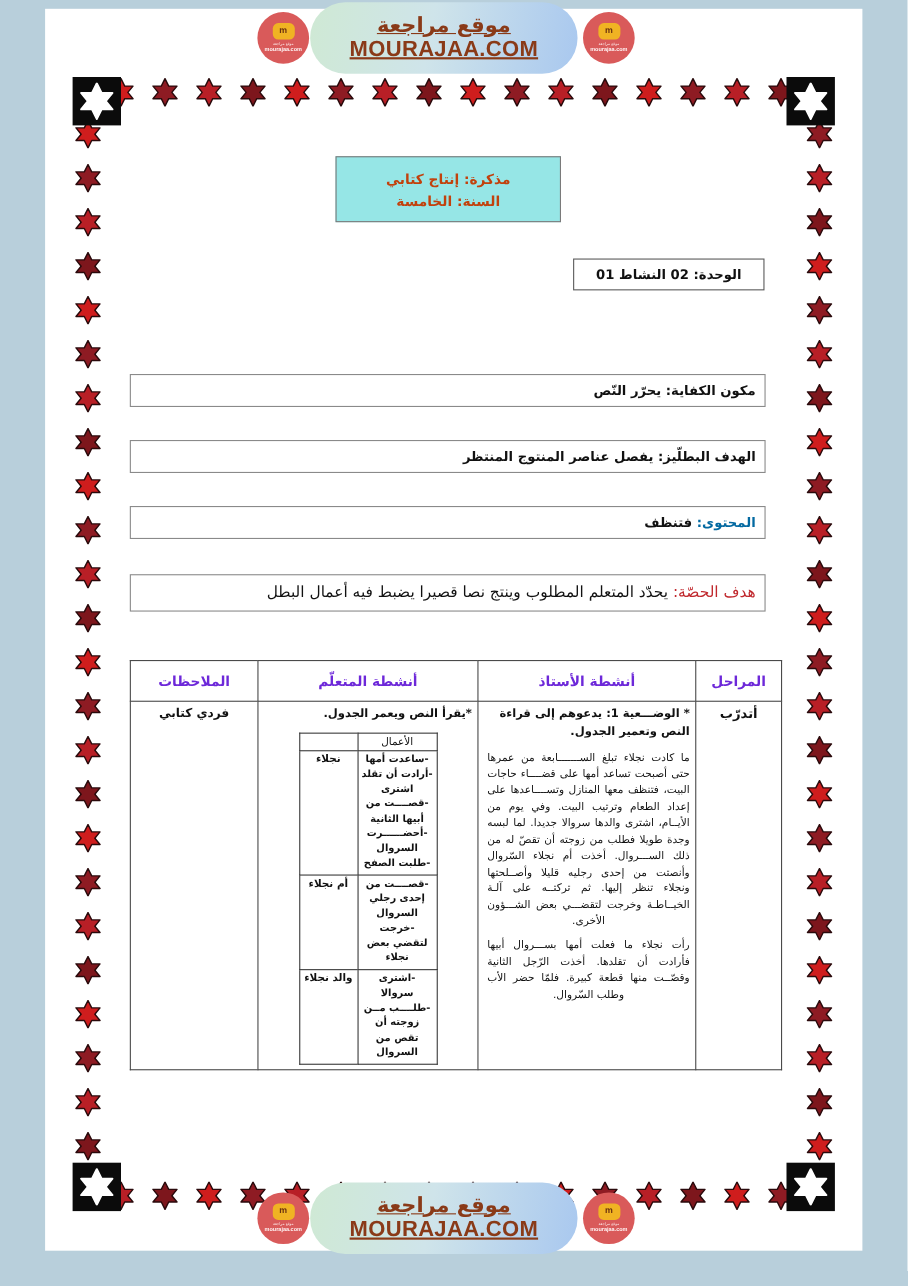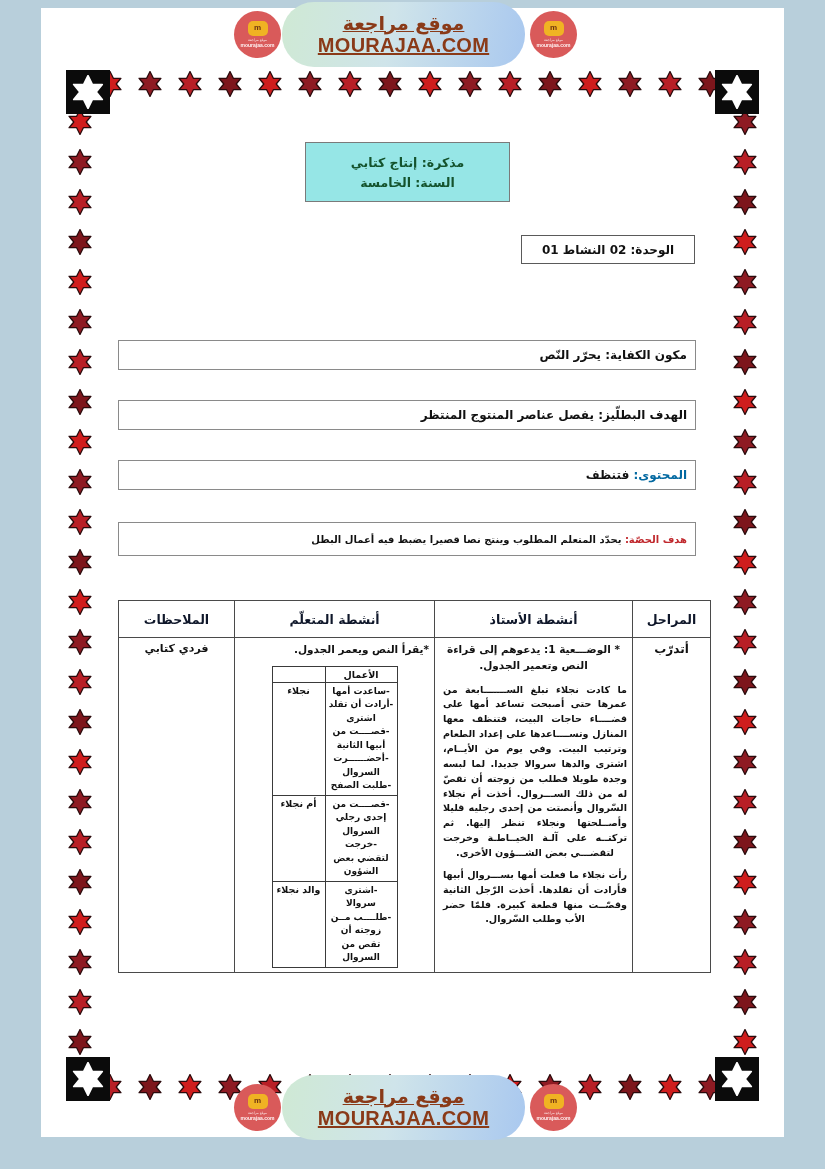--- a/index.html
+++ b/index.html
@@ -155,21 +155,21 @@
     display: flex;
     flex-direction: column;
     align-items: center;
     justify-content: center;
     gap: 5px;
   }
   .title-line {
     font-family: "DejaVu Sans", sans-serif;
     font-size: 12.5px;
     font-weight: bold;
-    color: #14532d;
+    color: #c2410c;
     direction: rtl;
   }
 
   .unit-box {
     position: absolute;
     left: 421px;
     top: 125px;
     width: 172px;
     height: 27px;
     border: 1px solid #5a5a5a;
@@ -202,21 +202,21 @@
     font-family: "DejaVu Sans", sans-serif;
     font-size: 12px;
     font-weight: bold;
     color: #111;
     direction: rtl;
     width: 100%;
     text-align: right;
   }
   .lbl-green { color: #0369a1; }
   .lbl-red   { color: #c0282d; }
-  .sm { font-size: 10px; font-weight: bold; }
+  .sm { font-size: 14px; font-weight: normal; }
 
   
   .main-table {
     position: absolute;
     left: 18px;
     top: 490px;
     width: 592px;
     border-collapse: collapse;
     direction: rtl;
     table-layout: fixed;
@@ -226,21 +226,21 @@
     vertical-align: top;
     padding: 4px 5px;
   }
   .main-table thead th {
     text-align: center;
     vertical-align: middle;
     height: 30px;
     font-family: "DejaVu Sans", sans-serif;
     font-size: 12.5px;
     font-weight: bold;
-    color: #0f172a;
+    color: #6d28d9;
     padding: 3px;
   }
   .cell-stage {
     font-family: "DejaVu Sans", sans-serif;
     font-size: 12px;
     font-weight: bold;
     color: #111;
     text-align: center;
     margin-left: 11px;
   }
@@ -250,28 +250,28 @@
     font-weight: bold;
     color: #111;
     text-align: center;
     padding-top: 62px;
   }
   .teacher-lead {
     font-family: "DejaVu Sans", sans-serif;
     font-size: 10.5px;
     font-weight: bold;
     color: #111;
-    text-align: center;
+    text-align: right;
     line-height: 1.5;
     margin-bottom: 9px;
   }
   .story {
     font-family: "DejaVu Sans", sans-serif;
     font-size: 9.6px;
-    font-weight: bold;
+    font-weight: normal;
     color: #111;
     text-align: justify;
     text-align-last: center;
     line-height: 1.55;
     margin: 0 0 7px 3px;
   }
   .learner-lead {
     font-family: "DejaVu Sans", sans-serif;
     font-size: 10.5px;
     font-weight: bold;
@@ -291,21 +291,21 @@
   }
   .inner-table td, .inner-table th {
     border: 1px solid #3a3a3a;
     vertical-align: top;
     padding: 2px 3px;
   }
   .inner-head-blank { width: 46px; }
   .inner-head-label {
     font-family: "DejaVu Sans", sans-serif;
     font-size: 9.5px;
-    font-weight: bold;
+    font-weight: normal;
     color: #111;
     text-align: center;
     padding: 2px;
   }
   .inner-name {
     font-family: "DejaVu Sans", sans-serif;
     font-size: 9.5px;
     font-weight: bold;
     color: #111;
     text-align: center;
@@ -855,21 +855,21 @@
                     <div>-أرادت أن تقلد اشترى</div>
                     <div>-قصــــت من أبيها الثانية</div>
                     <div>-أحضــــــرت السروال</div>
                     <div>-طلبت الصفح</div>
                   </td>
                   <td class="inner-name">نجلاء</td>
                 </tr>
                 <tr>
                   <td class="inner-acts">
                     <div>-قصــــت من إحدى رجلي السروال</div>
-                    <div>-خرجت لتقضي بعض الشؤون</div>
+                    <div>-خرجت لتقضي بعض نجلاء</div>
                   </td>
                   <td class="inner-name">أم نجلاء</td>
                 </tr>
                 <tr>
                   <td class="inner-acts">
                     <div>-اشترى سروالا</div>
                     <div>-طلــــب مــن زوجته أن تقص من السروال</div>
                   </td>
                   <td class="inner-name">والد نجلاء</td>
                 </tr>

